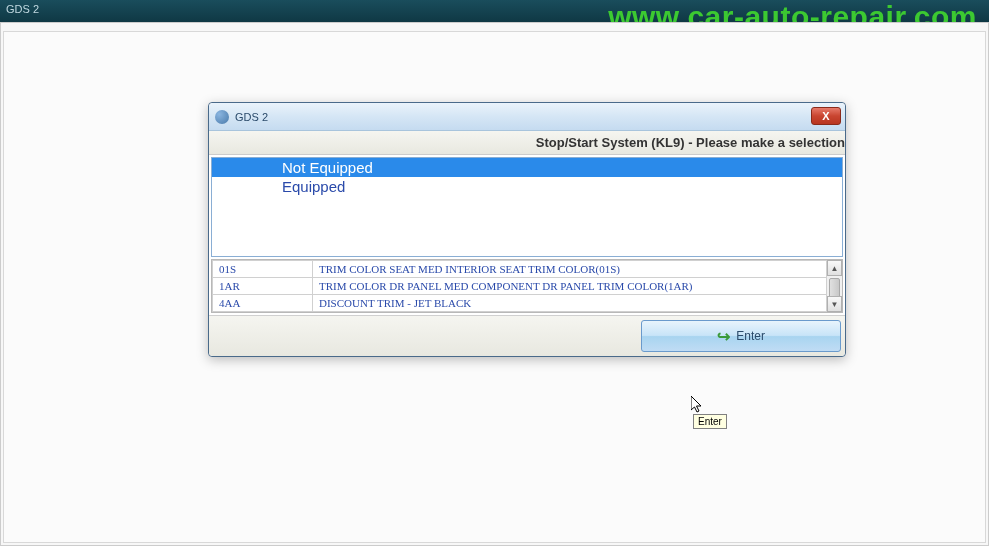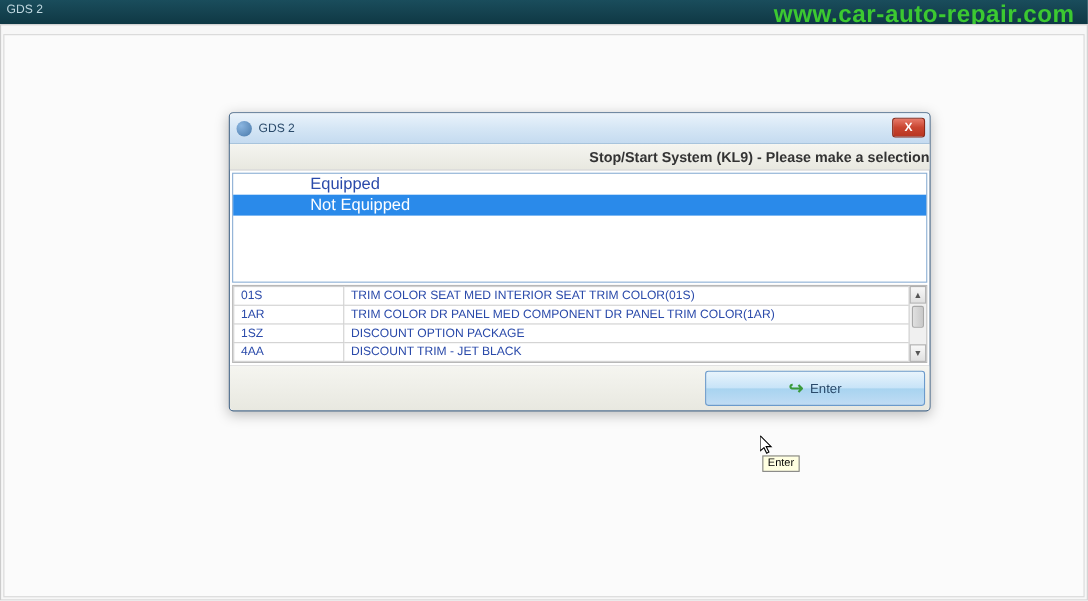--- a/index.html
+++ b/index.html
@@ -21,21 +21,21 @@
       color: #c0d8e0;
       font-size: 11px;
       padding: 3px 6px;
       position: relative;
     }
     .watermark {
       position: absolute;
       top: 0px;
       right: 12px;
       color: #3cc931;
-      font-size: 22px;
+      font-size: 30px;
       font-weight: bold;
       font-family: Arial, sans-serif;
       letter-spacing: 0.5px;
     }
     .outer-content {
       background: #f7f7f7;
       height: 524px;
       border: 1px solid #ccc;
       position: relative;
     }
@@ -127,20 +127,21 @@
     .options-table-wrapper {
       margin: 2px;
       border: 1px solid #b8b8b8;
       position: relative;
       background: #fff;
     }
     .options-table {
       width: 618px;
       border-collapse: collapse;
       font-size: 11px;
+      font-family: Liberation Serif, serif;
     }
     .options-table td {
       border: 1px solid #d0d0d0;
       padding: 2px 6px;
       color: #2a4aaa;
       height: 17px;
     }
     .options-table td.code {
       width: 100px;
     }
@@ -242,39 +243,35 @@
   <div class="dialog-titlebar">
     <div class="dialog-icon"></div>
     <span class="dialog-title">GDS 2</span>
     <div class="dialog-close">
       <span>X</span>
     </div>
   </div>
   <div class="dialog-body">
     <div class="selection-header">Stop/Start System (KL9) - Please make a selection</div>
     <div class="selection-list">
+      <div class="selection-item selected">Not Equipped</div>
       <div class="selection-item">Equipped</div>
-      <div class="selection-item selected">Not Equipped</div>
     </div>
     <div class="options-table-wrapper">
       <table class="options-table">
         <tbody>
             <tr>
           <td class="code">01S</td>
           <td>TRIM COLOR SEAT MED INTERIOR SEAT TRIM COLOR(01S)</td>
         </tr>
         <tr>
           <td class="code">1AR</td>
           <td>TRIM COLOR DR PANEL MED COMPONENT DR PANEL TRIM COLOR(1AR)</td>
         </tr>
         <tr>
-          <td class="code">1SZ</td>
-          <td>DISCOUNT OPTION PACKAGE</td>
-        </tr>
-        <tr>
           <td class="code">4AA</td>
           <td>DISCOUNT TRIM - JET BLACK</td>
         </tr>
       </tbody>
         </table>
       <div class="scrollbar-v">
         <div class="scroll-up">▲</div>
         <div class="scroll-thumb"></div>
         <div class="scroll-down">▼</div>
       </div>

